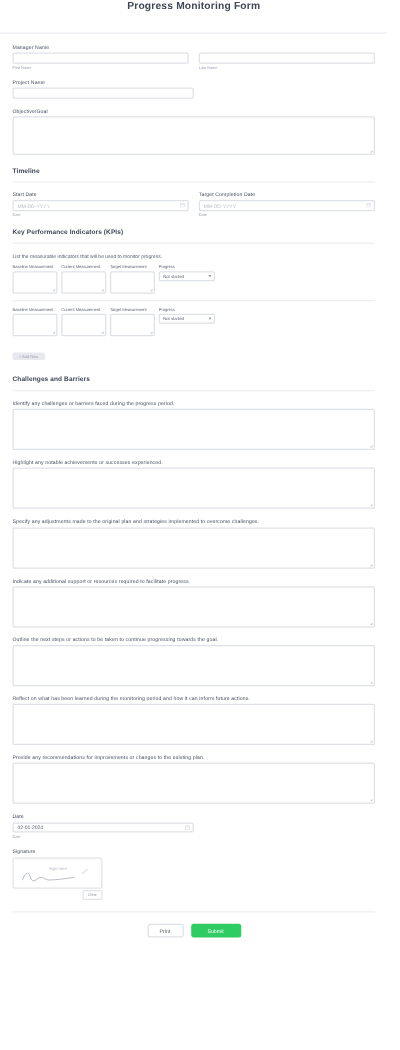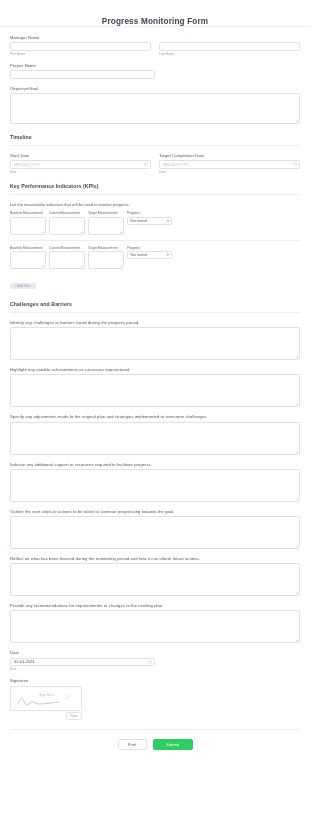--- a/index.html
+++ b/index.html
@@ -10,21 +10,21 @@
     font-family: "Liberation Sans", sans-serif;
     color: #3d4455;
     overflow: hidden;
   }
   .page { width: 310px; height: 840px; position: relative; background:#fff; }
 
   
   .form-header {
     height: 27px;
     display: flex;
-    align-items: flex-end;
+    align-items: flex-start;
     justify-content: center;
     border-bottom: 1px solid #edeef2;
   }
   .form-title {
     font-size: 8.2px;
     font-weight: bold;
     color: #3f4656;
     letter-spacing: .15px;
   }
 

